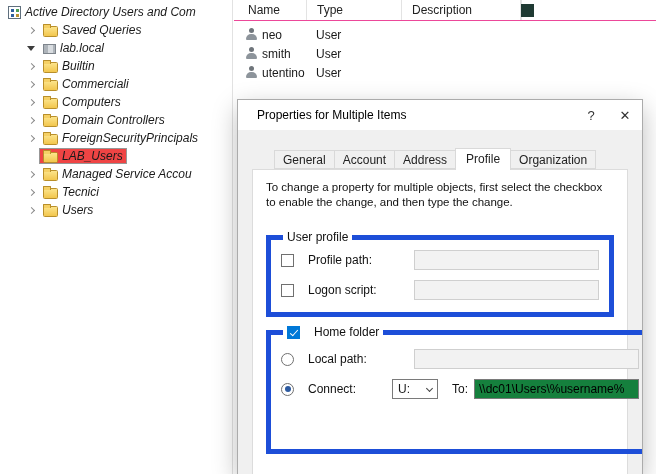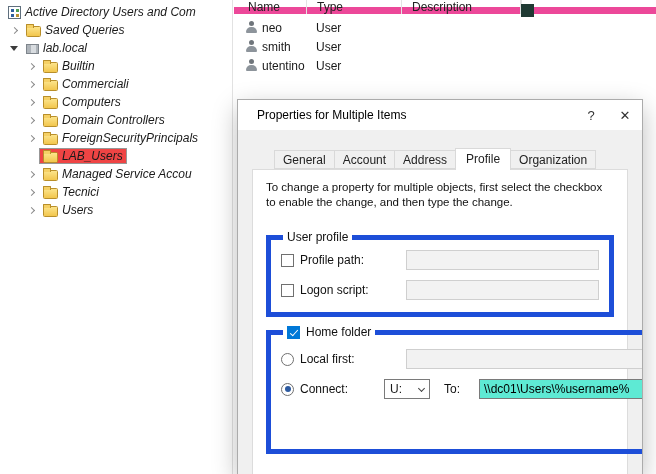--- a/index.html
+++ b/index.html
@@ -13,21 +13,21 @@
   }
 
   
   .tree-pane{
     position:absolute; left:0; top:0; width:233px; height:474px;
     background:#fff; border-right:1px solid #e2e2e2;
     padding-top:3px; overflow:hidden; white-space:nowrap;
   }
   .trow{ height:18px; display:flex; align-items:center; }
   .trow.lvl0{ padding-left:4px; }
-  .trow.lvl1{ padding-left:6px; }
+  .trow.lvl1{ padding-left:23px; }
   .trow.lvl2{ padding-left:23px;align-items:center; }
   .chev{ width:16px; display:inline-flex; justify-content:center; align-items:center; flex:0 0 16px; }
   .cr{ display:inline-block; width:5px; height:5px;
        border-right:1.3px solid #8a8a8a; border-bottom:1.3px solid #8a8a8a;
        transform:rotate(-45deg); }
   .cd{ display:inline-block; width:0; height:0;
        border-left:4px solid transparent; border-right:4px solid transparent;
        border-top:5px solid #3c3c3c; }
   .trc{ display:inline-flex; align-items:center; height:16px; padding:0 3px; border:1px solid transparent;font-style:italic; }
   .trc.selected{ background:#ef4444; border:1px solid #979797; }
@@ -43,21 +43,21 @@
   .icon-root{ width:13px; height:13px; background:#fff; border:1px solid #5f6f7d; }
   .icon-root::before{ content:""; position:absolute; left:2px; top:2px; width:3px; height:3px; background:#2f5f9e; box-shadow:0 5px 0 #2f5f9e; }
   .icon-root::after{ content:""; position:absolute; left:7px; top:2px; width:3px; height:3px; background:#4d9e56; box-shadow:0 5px 0 #b9922f; }
   .icon-domain{ width:13px; height:10px; margin-top:2px;
     background:linear-gradient(90deg,#aeb4ba 0 4px,#d8dce0 4px 9px,#aeb4ba 9px);
     border:1px solid #7e858c; }
 
   
   .list-pane{ position:absolute; left:234px; top:0; right:0; height:474px; background:#fff; }
   .lheader{ position:relative; display:grid; grid-template-columns:72px 95px 120px 1fr;
-    height:14px; align-items:center; border-bottom:7px solid #ec4899; }
+    height:21px; align-items:center; border-bottom:1px solid #ec4899; }
   .lh{ height:100%; display:flex; align-items:center; padding-left:14px; color:#222; }
   .lh + .lh{ border-left:1px solid #e3e3e3; padding-left:10px;text-align:right; }
   .lh.desc{ border-right:1px solid #e3e3e3; }
   .corner{ position:absolute; right:122px; top:4px; width:13px; height:13px; background:#1f3a33; }
   .lrows{ padding-top:4px; }
   .lrow{ display:grid; grid-template-columns:72px 95px 1fr; height:19px; align-items:center; }
   .lc.name{ display:flex; align-items:center; padding-left:11px; }
   .lc.type{ padding-left:10px; }
   .lc.desc{ padding-left:10px; }
   .uicon{ width:13px; height:13px; position:relative; margin-right:4px; flex:0 0 13px; }
@@ -85,26 +85,26 @@
     padding:10px 13px 0 13px; }
   .instruction{ font-size:11.5px; line-height:15px; color:#111; max-width:356px; }
 
   fieldset.group{ border:5px solid #1d4ed8; padding:0 10px 12px 10px; margin-top:20px; }
   fieldset.group legend{ padding:0 4px; margin-left:2px; font-size:12px; color:#111; }
   fieldset.group.hf{ margin-top:8px; padding-bottom:50px; }
   legend.with-cb{ display:flex; align-items:center; }
 
   .frow{ display:flex; align-items:center; margin-top:10px; }
   .frow.first{ margin-top:6px; }
-  .lab{ font-size:12px; color:#111; }
+  .lab{ font-size:12px; color:#111;margin-left:8px; }
   .lab.w1{ flex:0 0 106px; }
   .lab.w2{ flex:0 0 84px; }
   .txt{ flex:1 1 auto; height:20px; border:1px solid #cfcfcf; background:#f2f2f2;
     font-family:inherit; font-size:12px; padding:0 4px; min-width:0; }
-  .txt.enabled{ background:#5eead4; border-color:#7a7a7a; color:#000;margin-left:13px; }
+  .txt.enabled{ background:#15803d; border-color:#7a7a7a; color:#000; }
 
   .cb{ width:13px; height:13px; border:1px solid #707070; background:#fff;
     display:inline-block; position:relative; margin-right:6px; flex:0 0 13px; }
   .cb.checked{ background:#0078d7; border-color:#0078d7; }
   .cb.checked::after{ content:""; position:absolute; left:4px; top:1px; width:3px; height:7px;
     border:solid #fff; border-width:0 1.6px 1.6px 0; transform:rotate(42deg); }
   .rb{ width:13px; height:13px; border:1px solid #707070; border-radius:50%; background:#fff;
     display:inline-block; position:relative; margin-right:6px; flex:0 0 13px; }
   .rb.selected::after{ content:""; position:absolute; left:2.5px; top:2.5px; width:6px; height:6px;
     border-radius:50%; background:#2d5aa0; }
@@ -311,21 +311,21 @@
       </div>
     </fieldset>
 
     <fieldset class="group hf">
       <legend class="with-cb">
         <span class="cb checked"></span>
         <span class="lab">Home folder</span>
       </legend>
       <div class="frow">
         <span class="rb"></span>
-        <span class="lab w1">Local first:</span>
+        <span class="lab w1">Local path:</span>
         <input class="txt" disabled="" style="">
       </div>
       <div class="frow">
         <span class="rb selected"></span>
         <span class="lab w2">Connect:</span>
         <div class="combo">
           <span>U:</span>
           <span class="combo-arrow"></span>
         </div>
         <span class="lab to-lab">To:</span>

